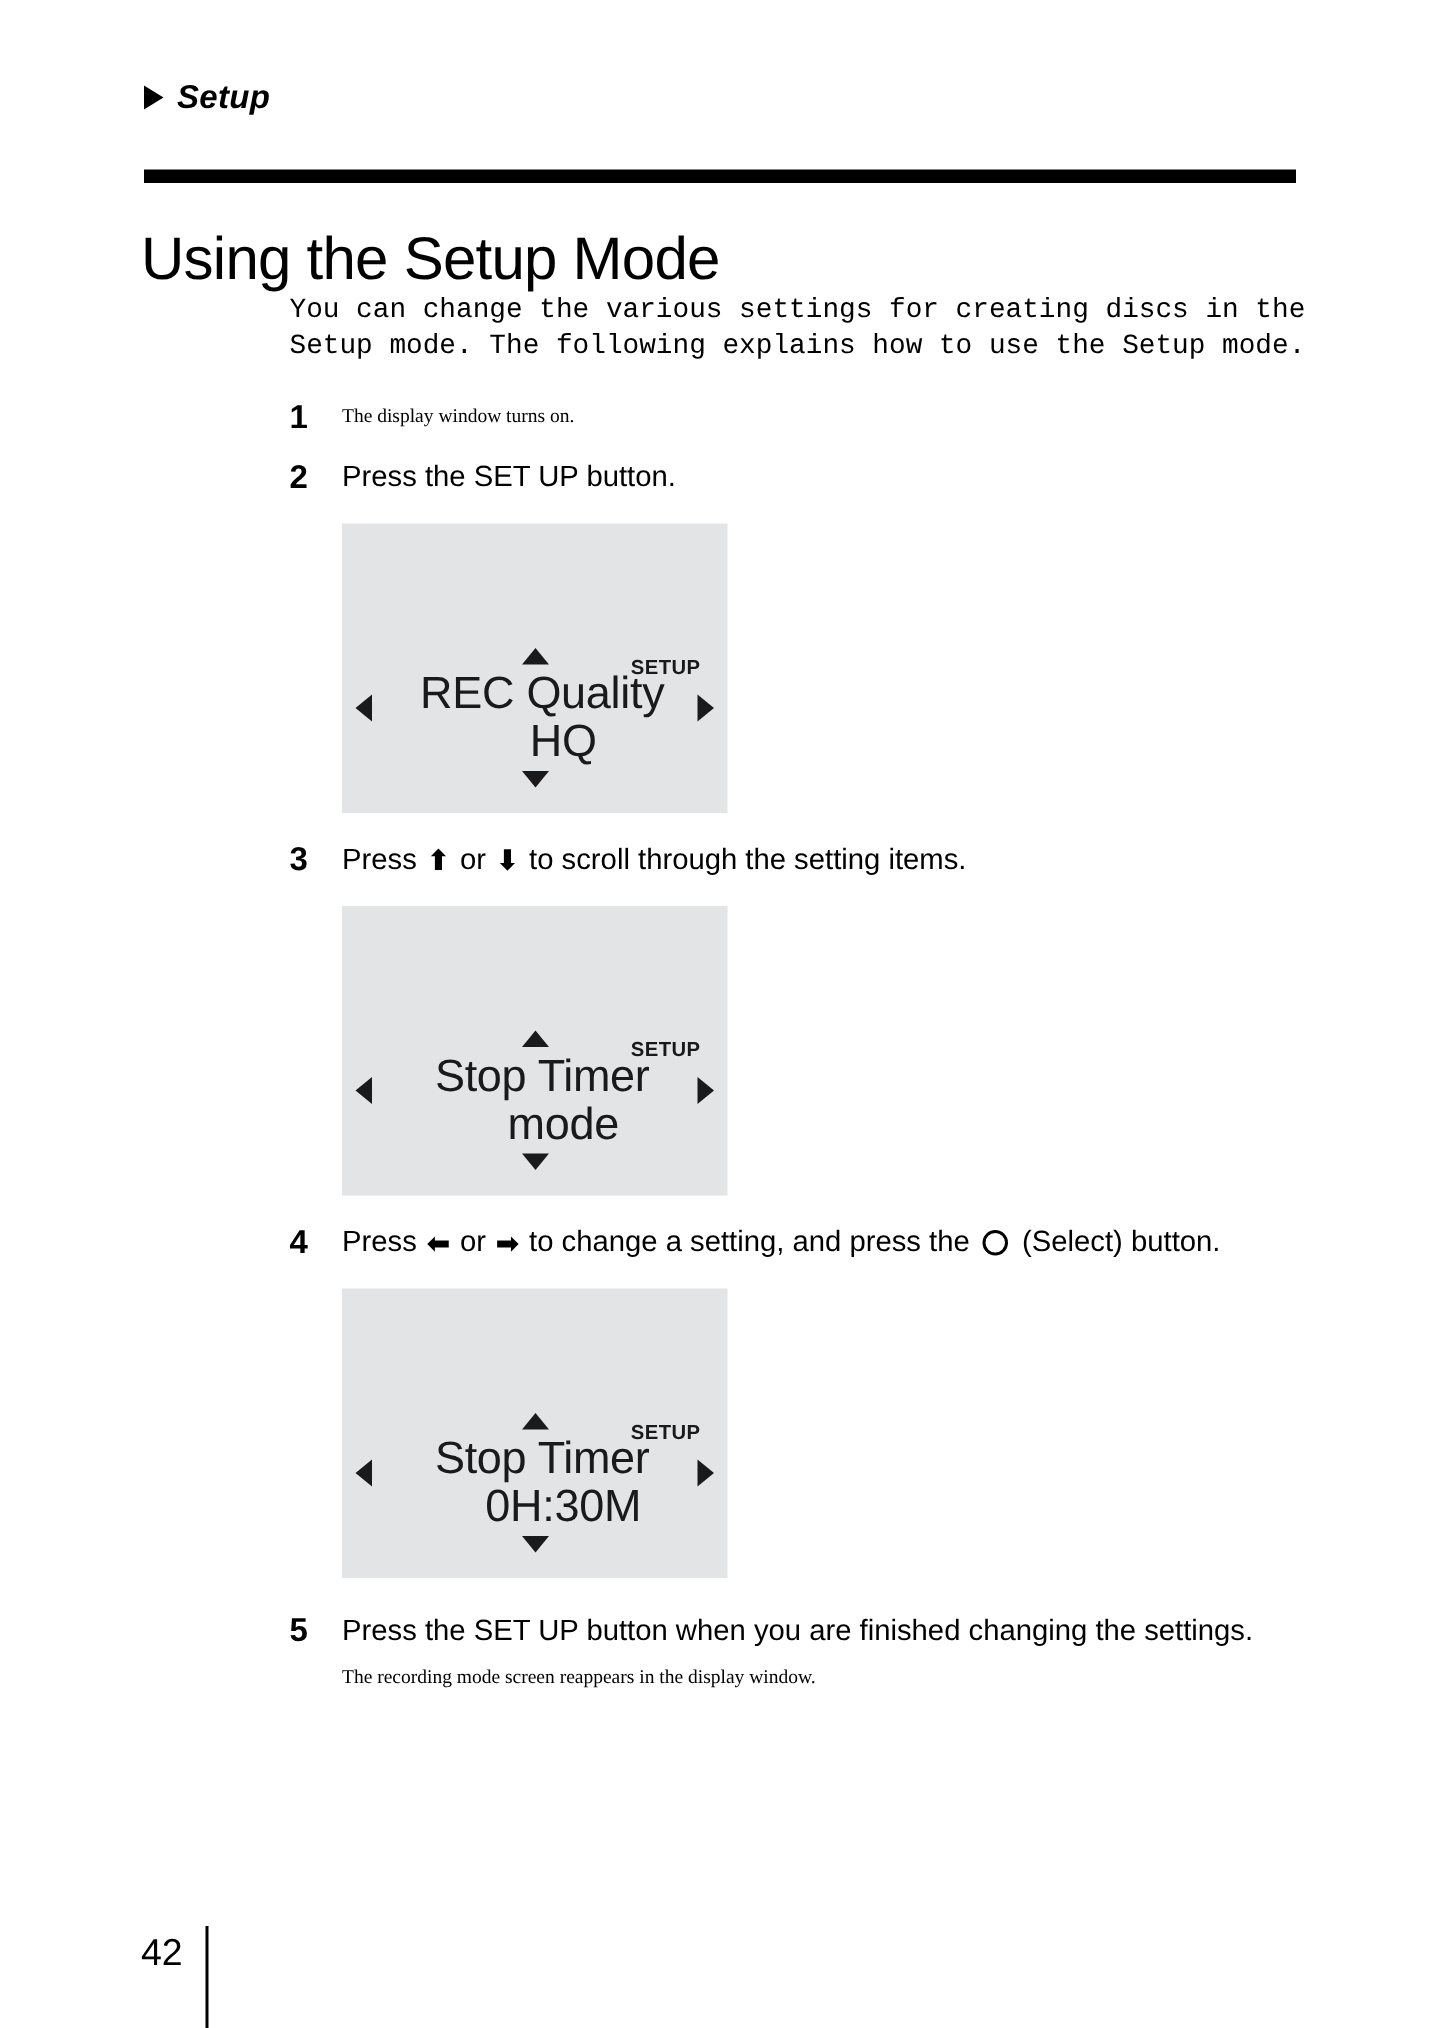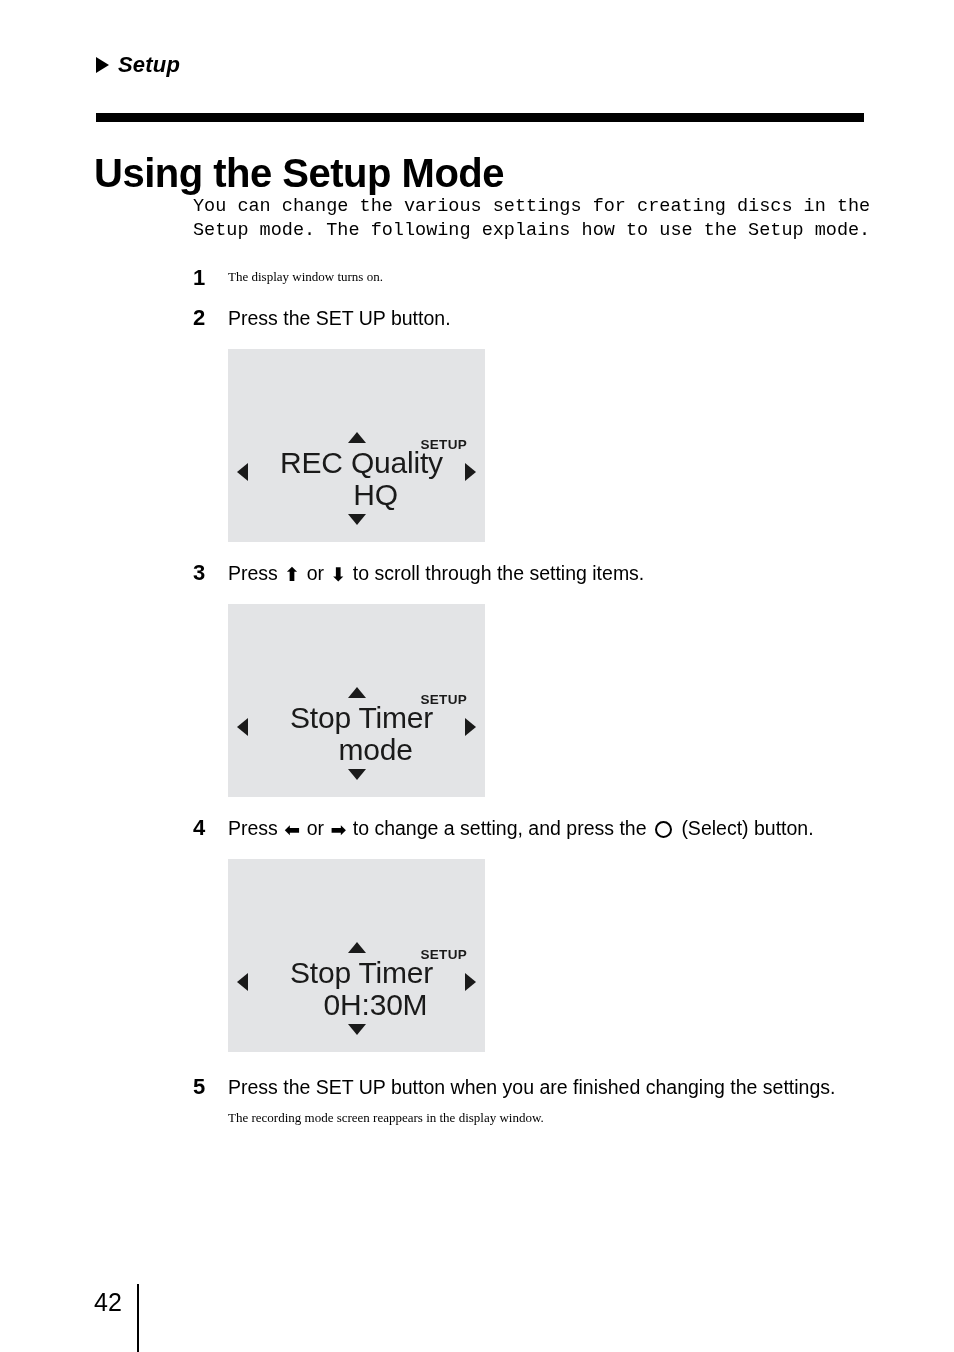--- a/index.html
+++ b/index.html
@@ -47,21 +47,21 @@
     top: 113px;
     width: 768px;
     height: 9px;
     background: #000;
   }
   .page-title {
     position: absolute;
     left: 94px;
     top: 124px;
     font-family: "Liberation Sans", sans-serif;
-    font-weight: bold;
+    font-weight: normal;
     font-size: 40px;
     letter-spacing: -0.5px;
     white-space: nowrap;
   }
 
   
   .content {
     position: absolute;
     left: 193px;
     top: 195px;

